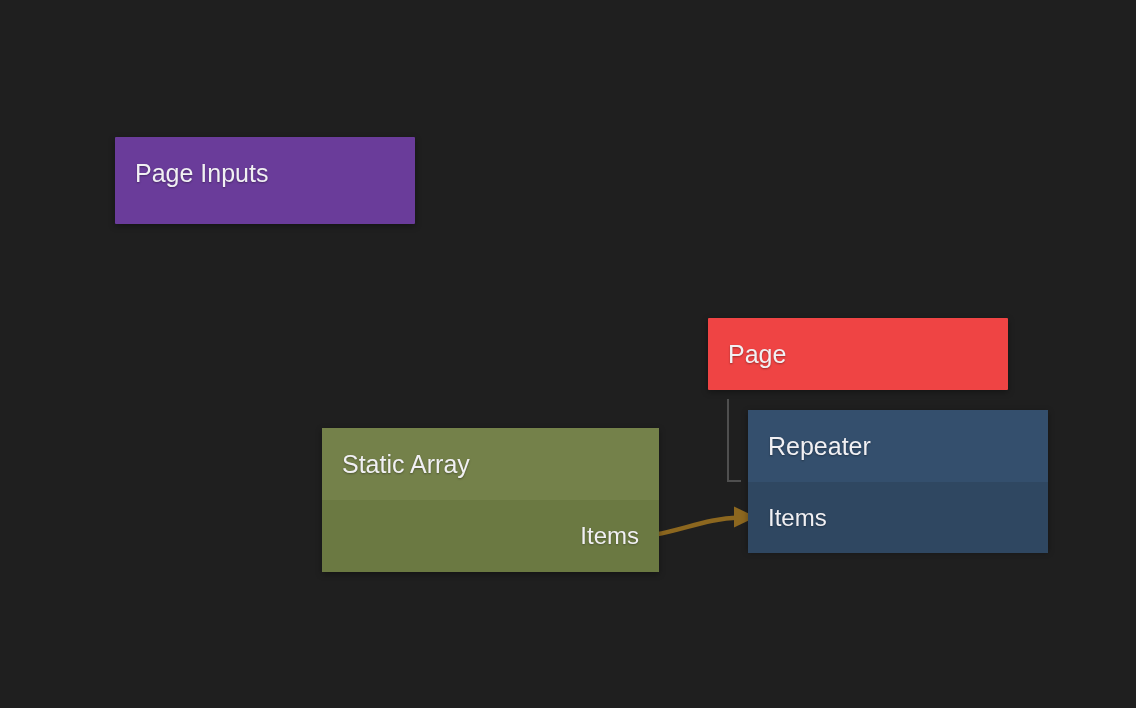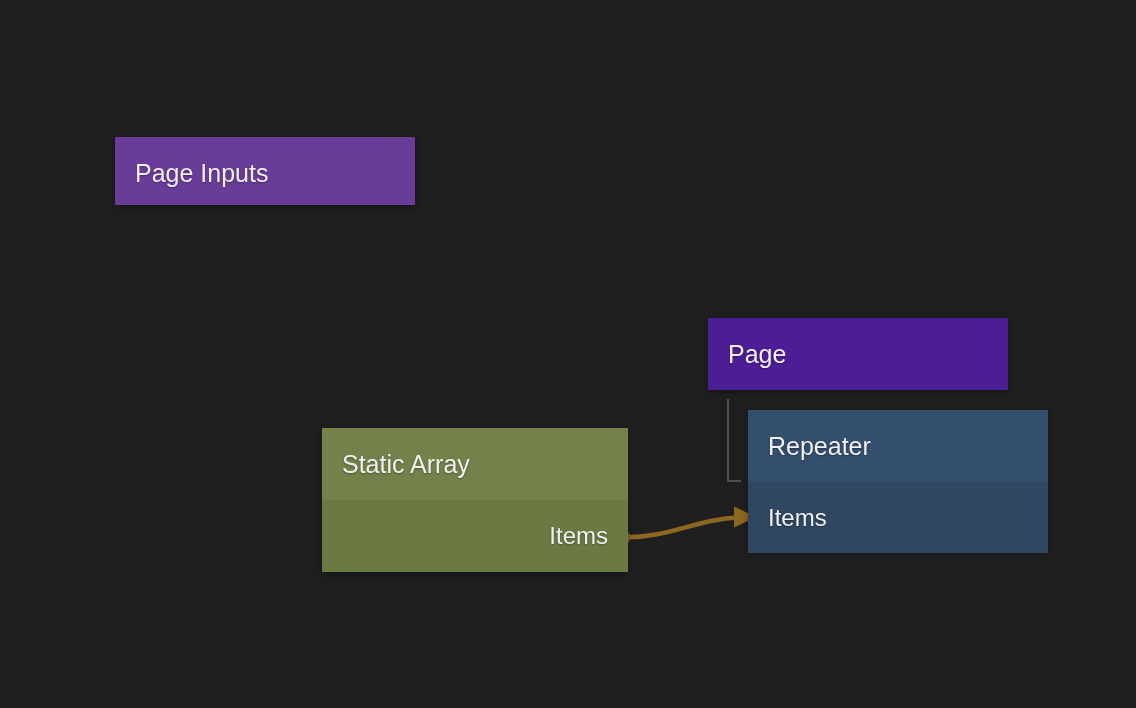--- a/index.html
+++ b/index.html
@@ -41,44 +41,44 @@
     padding: 0 20px;
     box-sizing: border-box;
     font-size: 24px;
     font-weight: 400;
     text-shadow: 0 1px 2px rgba(0,0,0,0.3);
     white-space: nowrap;
   }
 
   
   #node-page-inputs {
-    left: 115px; top: 137px; width: 300px; height: 68px;
+    left: 115px; top: 137px; width: 300px; height: 87px;
     background: #6a3c9a;
   }
 
   
   #node-page {
     left: 708px; top: 318px; width: 300px; height: 72px;
-    background: #4c1d95;
+    background: #ef4444;
   }
 
   
   #node-repeater {
     left: 748px; top: 410px; width: 300px; height: 140px;
   }
   #node-repeater .node-header { background: #344f6d; }
   #node-repeater .port-row {
     height: 71px;
     background: #2f4761;
     justify-content: flex-start;
   }
 
   
   #node-static-array {
-    left: 322px; top: 428px; width: 306px; height: 144px;
+    left: 322px; top: 428px; width: 337px; height: 144px;
   }
   #node-static-array .node-header { background: #74814a; }
   #node-static-array .port-row {
     height: 72px;
     background: #6b7942;
     justify-content: flex-end;
   }
 
   svg.overlay {
     position: absolute;

